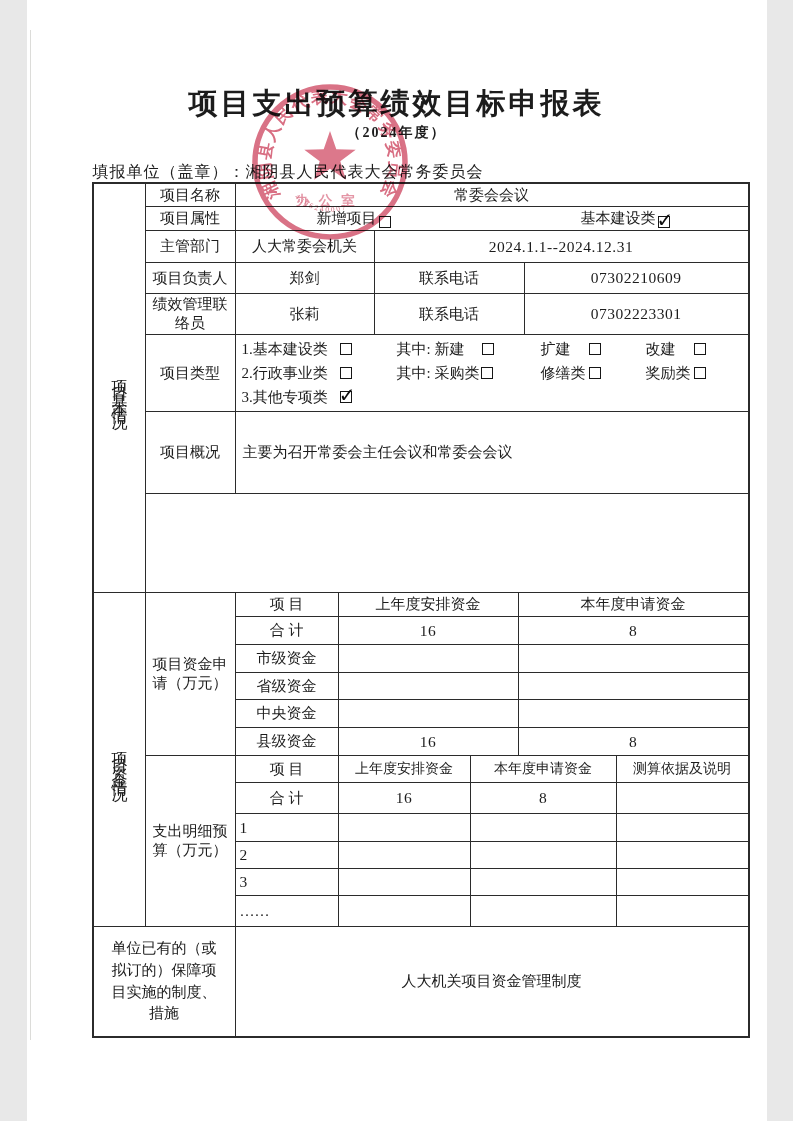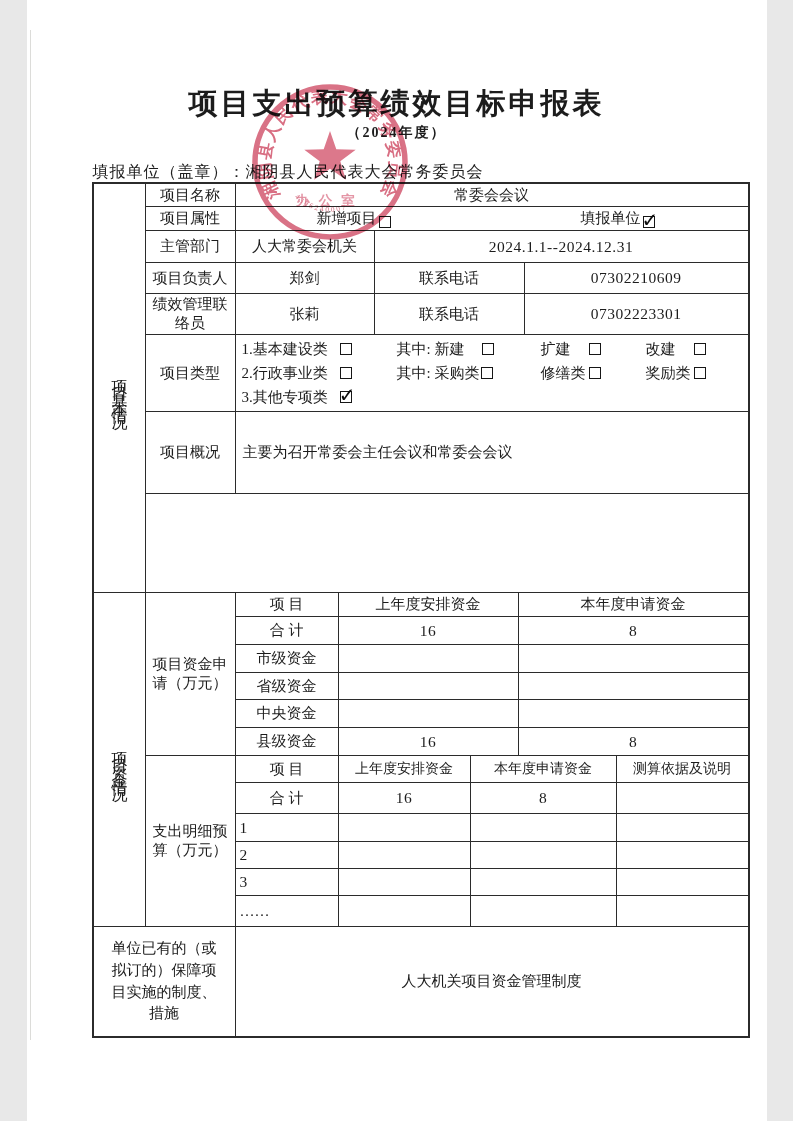--- a/index.html
+++ b/index.html
@@ -65,21 +65,21 @@
           <div class="cell grow end">常委会会议</div>
         </div>
         <div class="row" style="height:24px;">
           <div class="cell lab">项目属性</div>
           <div class="cell grow end left">
             <span class="ckitem" style="margin-left:78px;">
                 <span>新增项目</span>
                 <span class="ck" style="margin-left:2px;"></span>
               </span>
             <span class="ckitem" style="margin-left:190px;">
-                <span>填报单位</span>
+                <span>基本建设类</span>
                 <span class="ck checked" style="margin-left:2px;"></span>
               </span>
           </div>
         </div>
         <div class="row" style="height:32px;">
           <div class="cell lab">主管部门</div>
           <div class="cell" style="width:139px;flex:none;">人大常委会机关</div>
           <div class="cell grow end num">2024.1.1--2024.12.31</div>
         </div>
         <div class="row" style="height:31px;">

